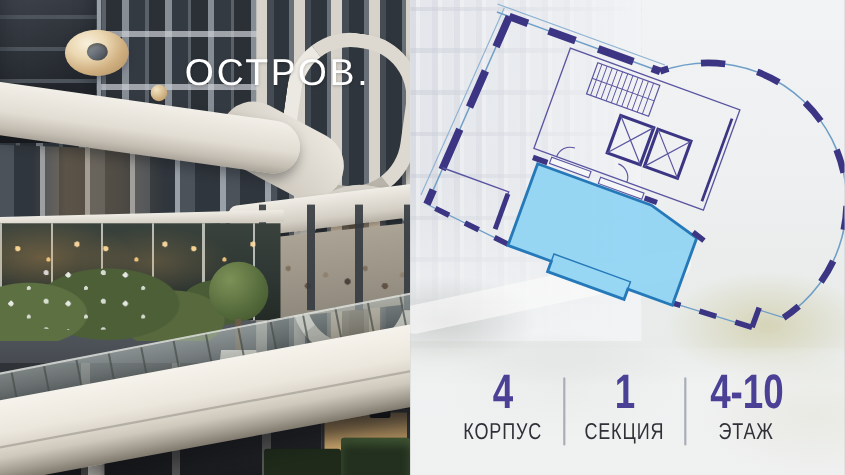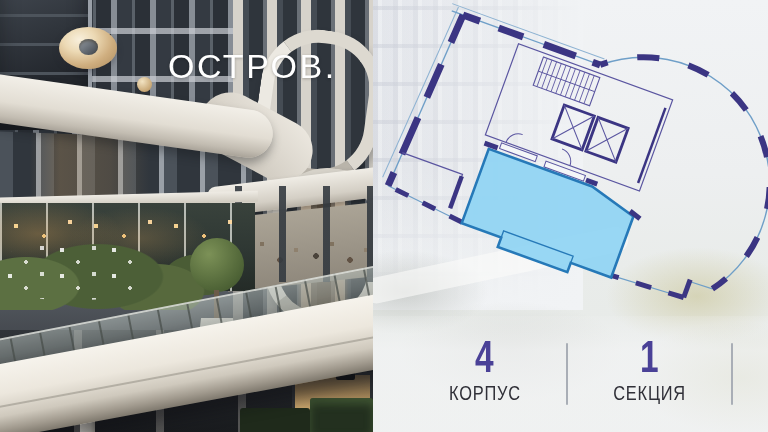--- a/index.html
+++ b/index.html
@@ -249,15 +249,19 @@
       <div class="stat">
         <div class="stat-num">4</div>
         <div class="stat-label">КОРПУС</div>
       </div>
       <div class="stat-divider"></div>
       <div class="stat">
         <div class="stat-num">1</div>
         <div class="stat-label">СЕКЦИЯ</div>
       </div>
       <div class="stat-divider"></div>
+      <div class="stat">
+        <div class="stat-num">4-10</div>
+        <div class="stat-label">ЭТАЖ</div>
+      </div>
     </div>
   </div>
 </div>
 
 </body></html>

